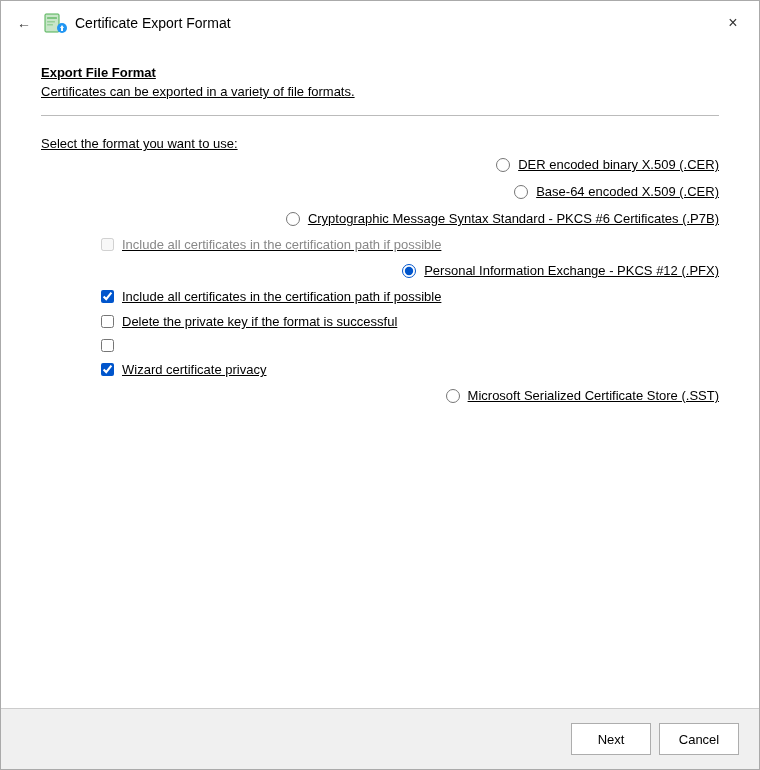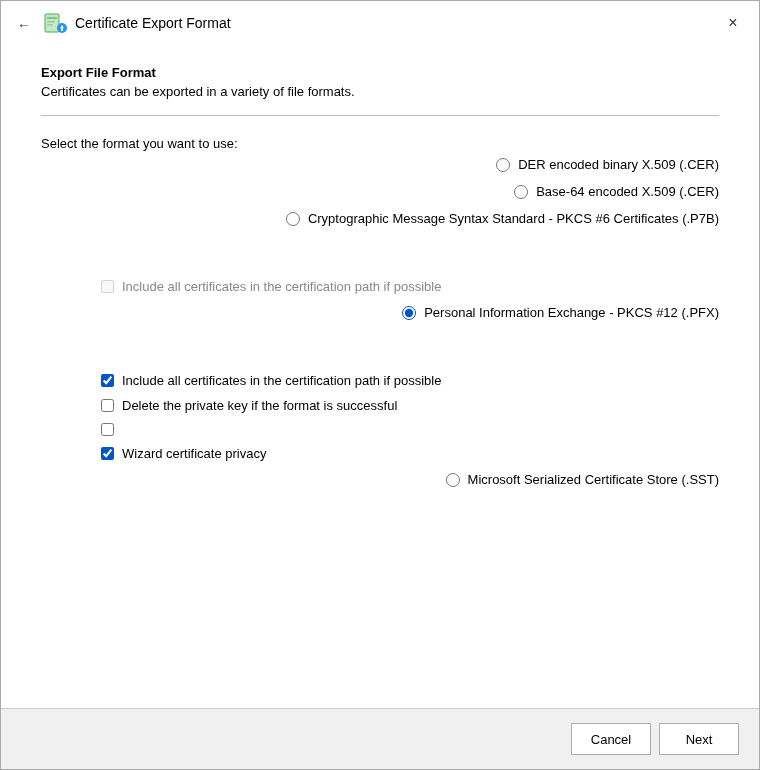--- a/index.html
+++ b/index.html
@@ -61,20 +61,21 @@
       cursor: pointer;
       font-size: 16px;
       color: #333;
       border: none;
       background: none;
     }
     .content {
       flex: 1;
       padding: 20px 40px 10px 40px;
       overflow-y: auto;
+      text-decoration: underline;
     }
     .section-header {
       margin-bottom: 16px;
     }
     .section-title {
       font-weight: bold;
       font-size: 13px;
       color: #000;
       margin-bottom: 4px;
     }
@@ -111,21 +112,20 @@
     }
     .radio-label {
       font-size: 13px;
       color: #000;
     }
     .indent-group {
       padding-left: 60px;
       display: flex;
       flex-direction: column;
       gap: 0px;
-      margin-top: 42px;
     }
     .checkbox-item {
       display: flex;
       align-items: center;
       padding: 5px 0;
       gap: 8px;
     }
     .checkbox-item input[type="checkbox"] {
       width: 13px;
       height: 13px;
@@ -240,16 +240,16 @@
 
       <div class="radio-item">
         <input type="radio" name="format" id="sst" style="">
         <label for="sst" class="radio-label">Microsoft Serialized Certificate Store (.SST)</label>
       </div>
 
     </div>
   </div>
 
   <div class="footer">
+    <button class="footer-btn">Next</button>
     <button class="footer-btn">Cancel</button>
-    <button class="footer-btn">Next</button>
   </div>
 </div>
 
 </body></html>

